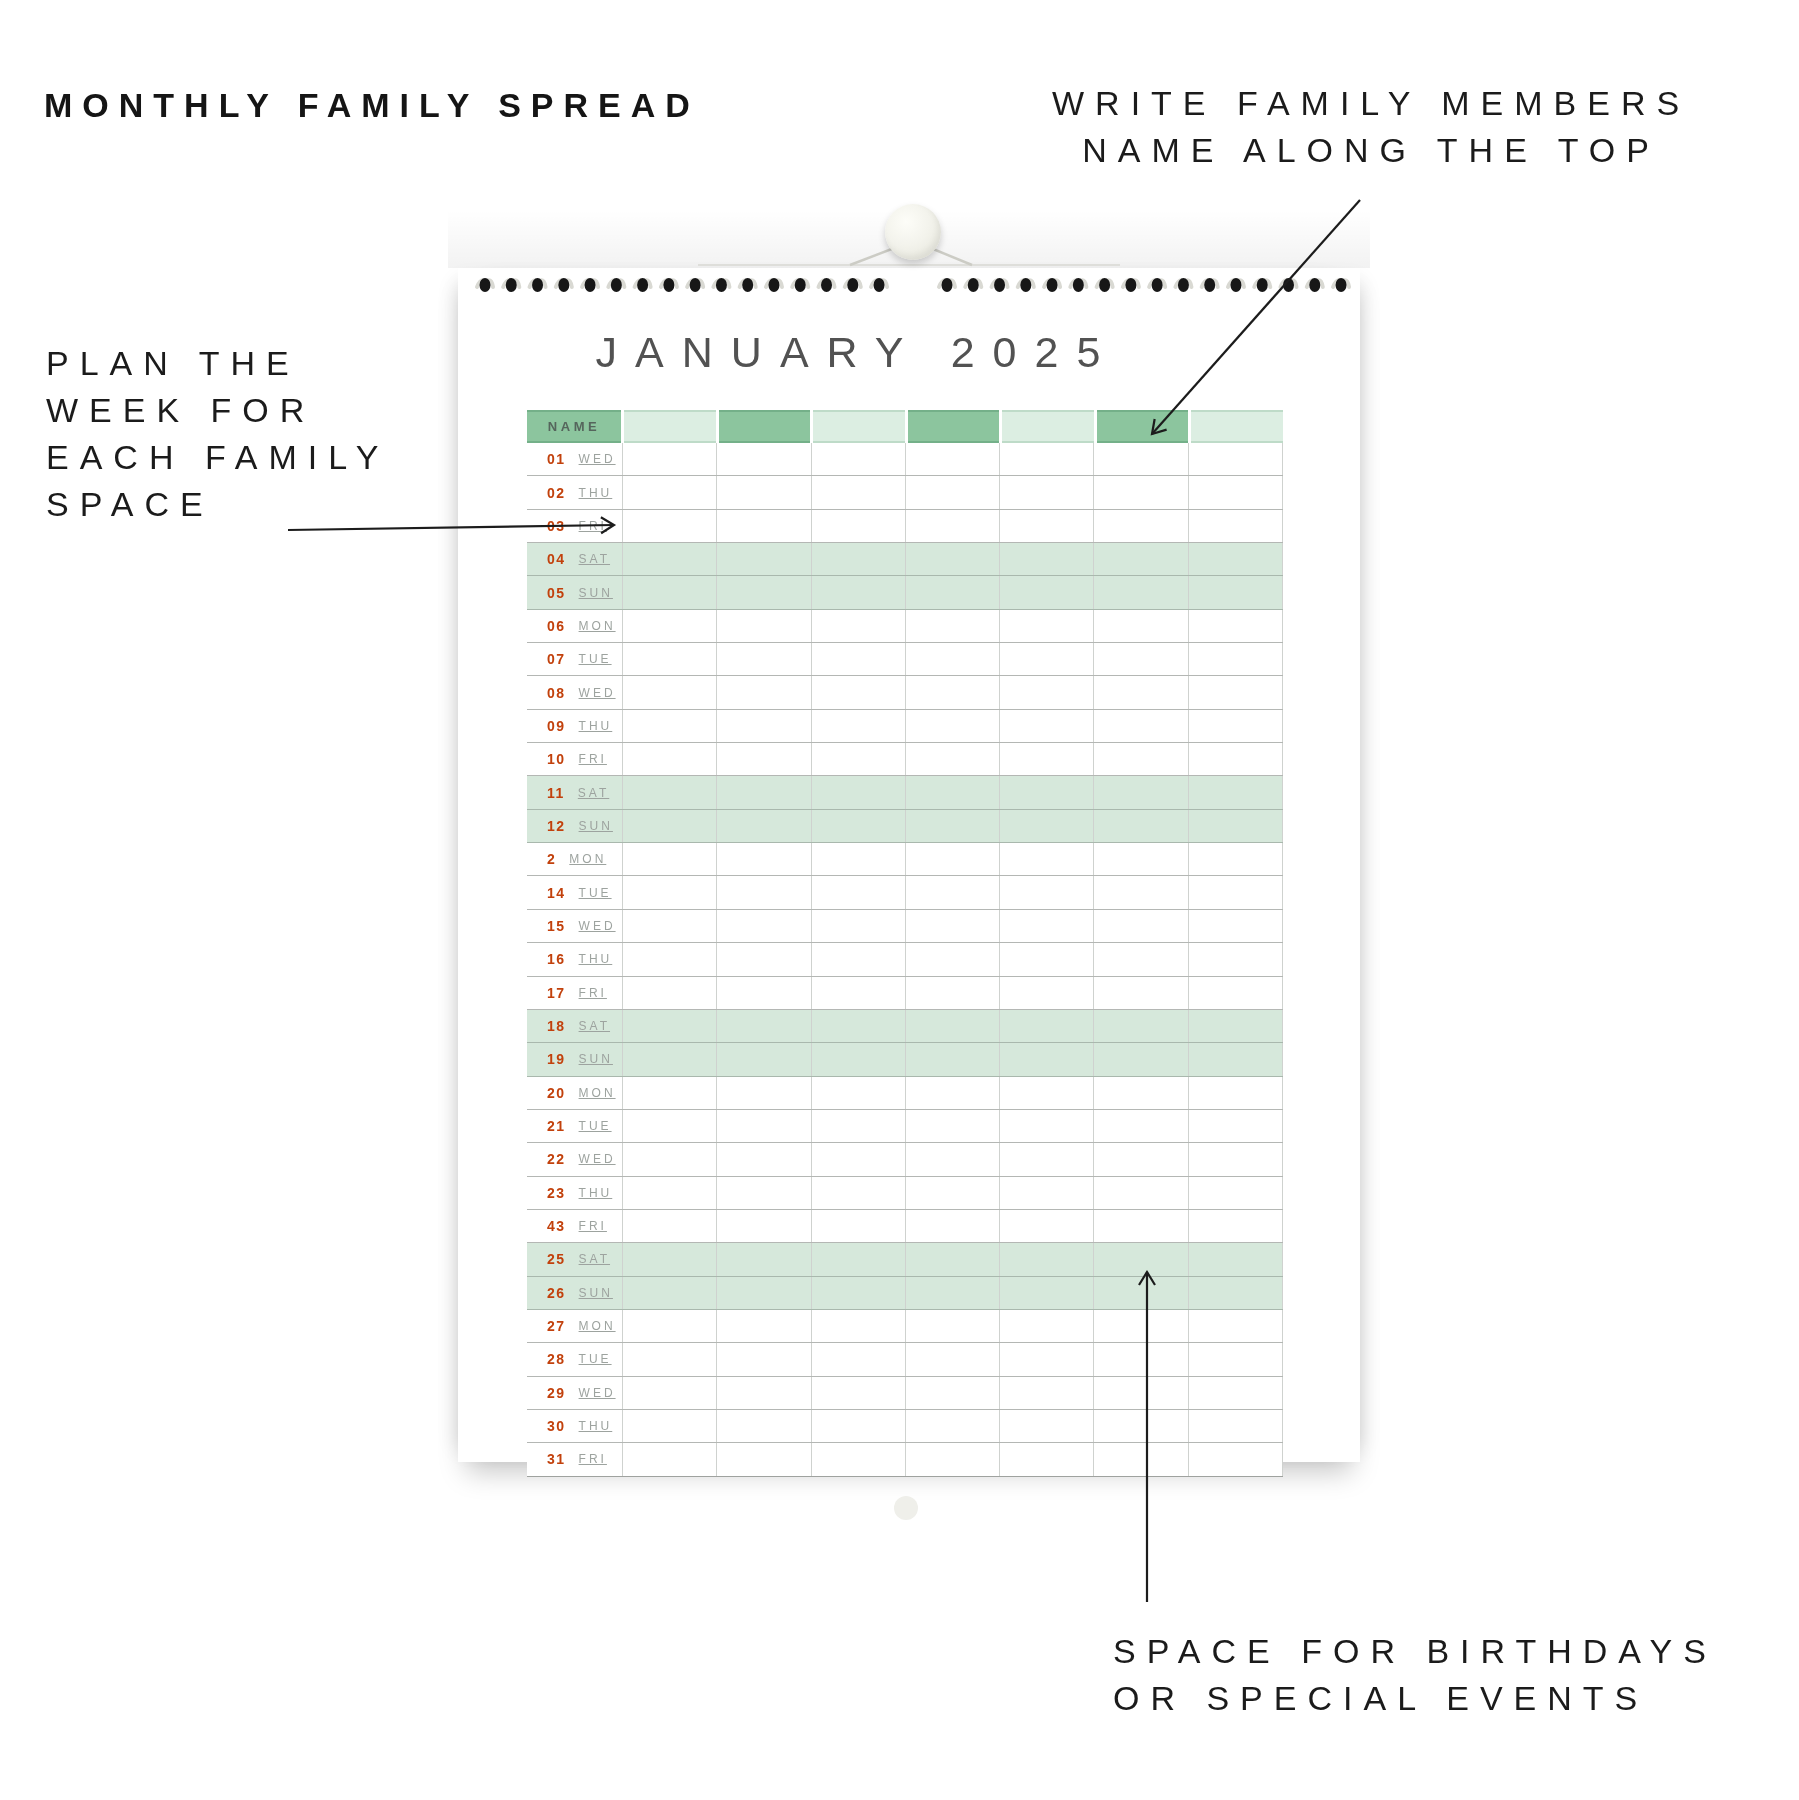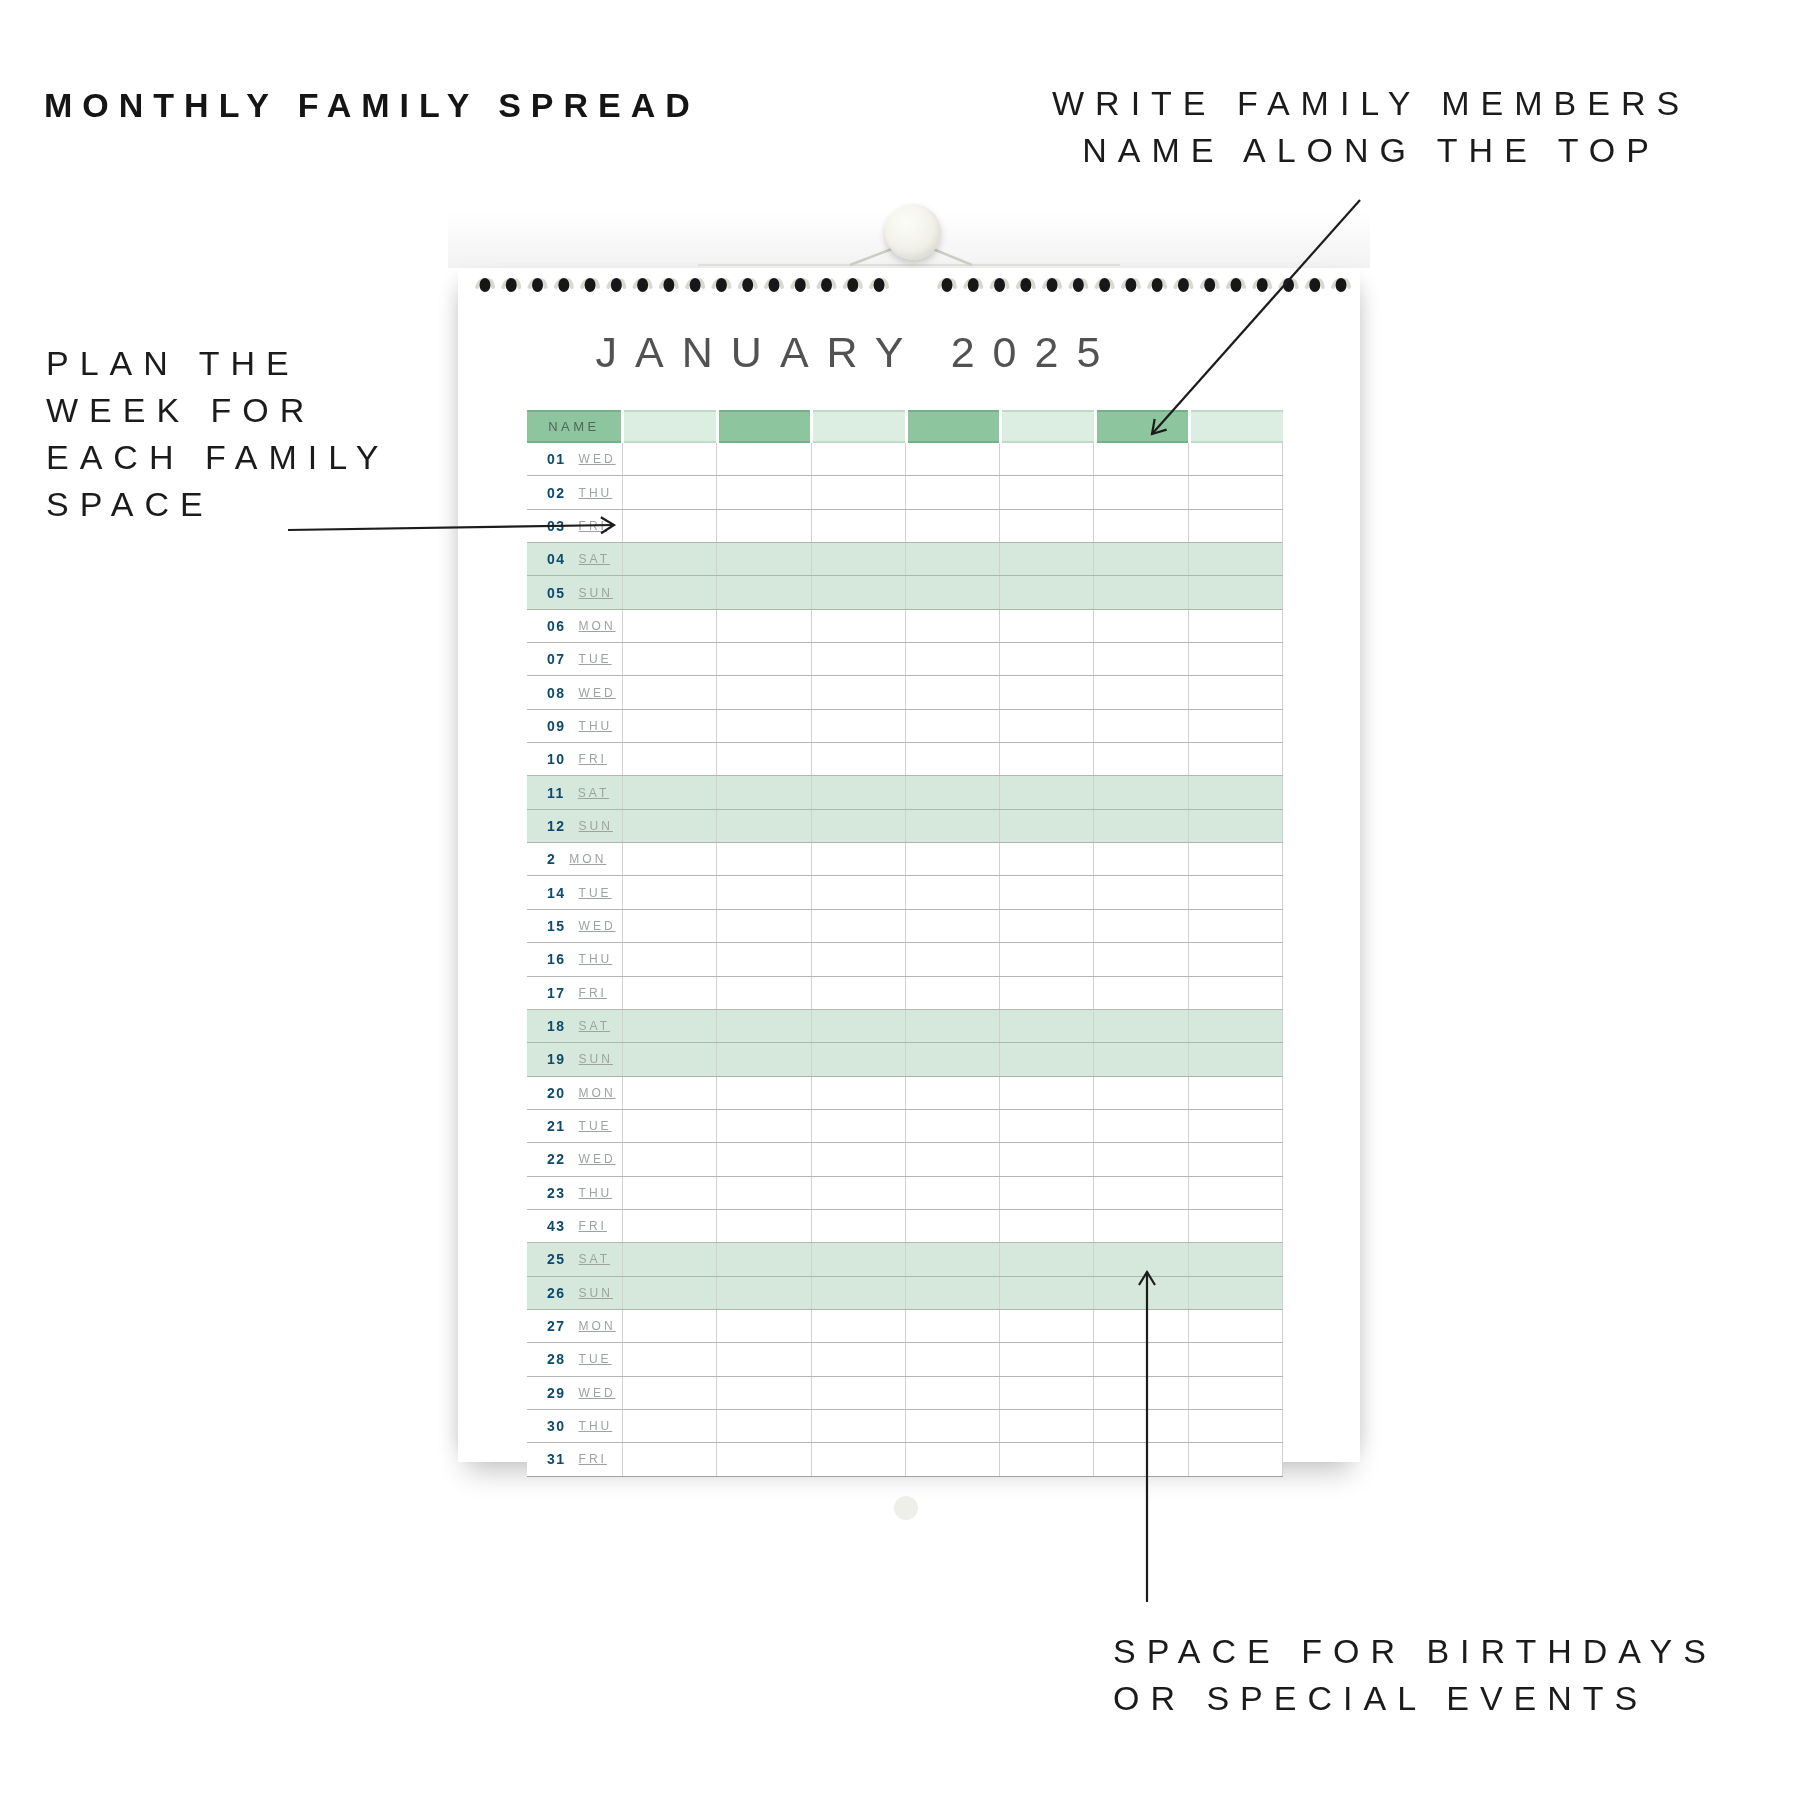--- a/index.html
+++ b/index.html
@@ -55,33 +55,33 @@
   .cal-table{position:absolute;left:69px;top:142px;width:756px;}
   .hdr-row{display:flex;gap:3px;height:33px;}
   .hdr-cell{
     flex:1;box-sizing:border-box;
     border-top:2px solid #bedbc8;border-bottom:2px solid #bedbc8;
     display:flex;align-items:center;justify-content:center;
   }
   .hdr-cell.dark{background:var(--green-dark);border-color:#74b089;}
   .hdr-cell.light{background:var(--green-light);border-color:#bedbc8;}
   .hdr-cell.name-cell{flex:0 0 94px;
-    font-size:13px;letter-spacing:3.5px;color:#55655c;font-weight:400;}
+    font-size:13px;letter-spacing:3.5px;color:#55655c;font-weight:700;}
   .cal-body{display:flex;flex-direction:column;}
   .day-row{
     display:flex;height:33.35px;box-sizing:border-box;
     border-bottom:1px solid #b4b7b4;background:#ffffff;
   }
   .day-row.weekend{background:var(--weekend-green);border-bottom-color:#a9b8ad;}
   .day-row:last-child{border-bottom:1.5px solid #9fa29f;}
   .day-label{
     flex:0 0 96px;box-sizing:border-box;display:flex;align-items:center;
     padding-left:20px;gap:13px;border-right:1px solid #cfd2cf;
   }
-  .day-num{font-size:14px;font-weight:700;letter-spacing:1.5px;color:#0c4a6e;}
+  .day-num{font-size:14px;font-weight:700;letter-spacing:1.5px;color:#c2410c;}
   .day-dow{font-size:12px;font-weight:400;letter-spacing:3px;color:#9da39f;text-decoration:underline;}
   .day-cell{flex:1;border-right:1px solid #cfd2cf;}
   .bottom-hole{
     position:absolute;left:436px;top:1228px;width:24px;height:24px;border-radius:50%;
     background:#efefea;
   }
 </style>
 </head>
 <body style="--green-dark: #8cc59e; --green-light: #dceee2; --weekend-green: #d6e8db;">
 

